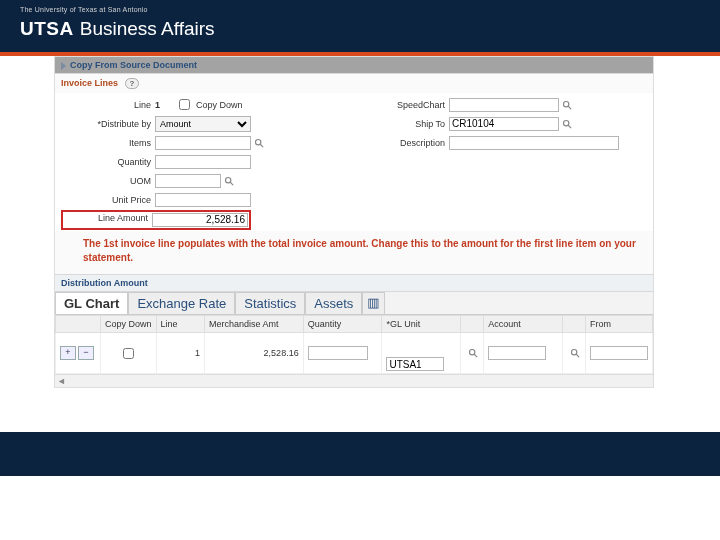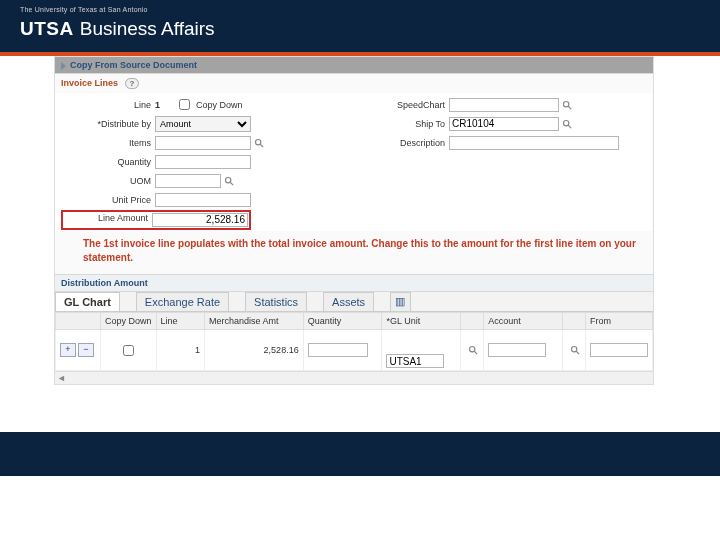--- a/index.html
+++ b/index.html
@@ -27,21 +27,21 @@
   .inp{height:14px;border:1px solid #b5b5b5;background:#fff;font-size:10px;padding:0 2px;box-sizing:border-box}
   .sel{height:16px;border:1px solid #b5b5b5;background:#f4f4f4;font-size:9px}
   .look{width:12px;height:12px;display:inline-flex;align-items:center;justify-content:center;color:#888;margin-left:2px}
   .look svg{width:10px;height:10px}
   .chk{width:11px;height:11px}
   .redbox{border:2px solid #cc2a2a;padding:1px}
   .note{color:#c23d23;font-weight:bold;font-size:10px;padding:6px 10px 10px 28px;line-height:1.35}
   
   .dist-hdr{background:#eef1f4;border-top:1px solid #d8d8d8;border-bottom:1px solid #d8d8d8;padding:3px 6px;color:#2a4f7c;font-weight:bold}
   .tabs{display:flex;background:#f3f3f3;border-bottom:1px solid #ccc}
-  .tab{padding:3px 8px;border:1px solid #ccc;border-bottom:none;background:#eee;margin-right:16px;color:#2a4f7c;font-size:11px}
+  .tab{padding:3px 8px;border:1px solid #ccc;border-bottom:none;background:#eee;margin-right:0;color:#2a4f7c;font-size:13px}
   .tab.active{background:#fff;font-weight:bold;color:#333}
   .tab.icon{padding:2px 4px}
   .grid{width:100%;border-collapse:collapse;font-size:9px;background:#fff}
   .grid th{background:#f0f0f0;border:1px solid #ddd;padding:3px 4px;font-weight:normal;color:#333;text-align:left;white-space:nowrap}
   .grid td{border:1px solid #eee;padding:2px 4px;height:20px;white-space:nowrap}
   .tiny-btn{display:inline-block;width:14px;height:12px;border:1px solid #9aa;background:#eef;font-size:9px;line-height:11px;text-align:center;color:#335;margin-right:2px}
   .scroll-hint{height:12px;background:#f1f1f1;border-top:1px solid #ddd;position:relative}
   .scroll-hint .lft{position:absolute;left:2px;top:1px;color:#888;font-size:9px}
   
   .bottom-bar{position:absolute;left:0;right:0;bottom:0;height:44px;background:#0c2340}

